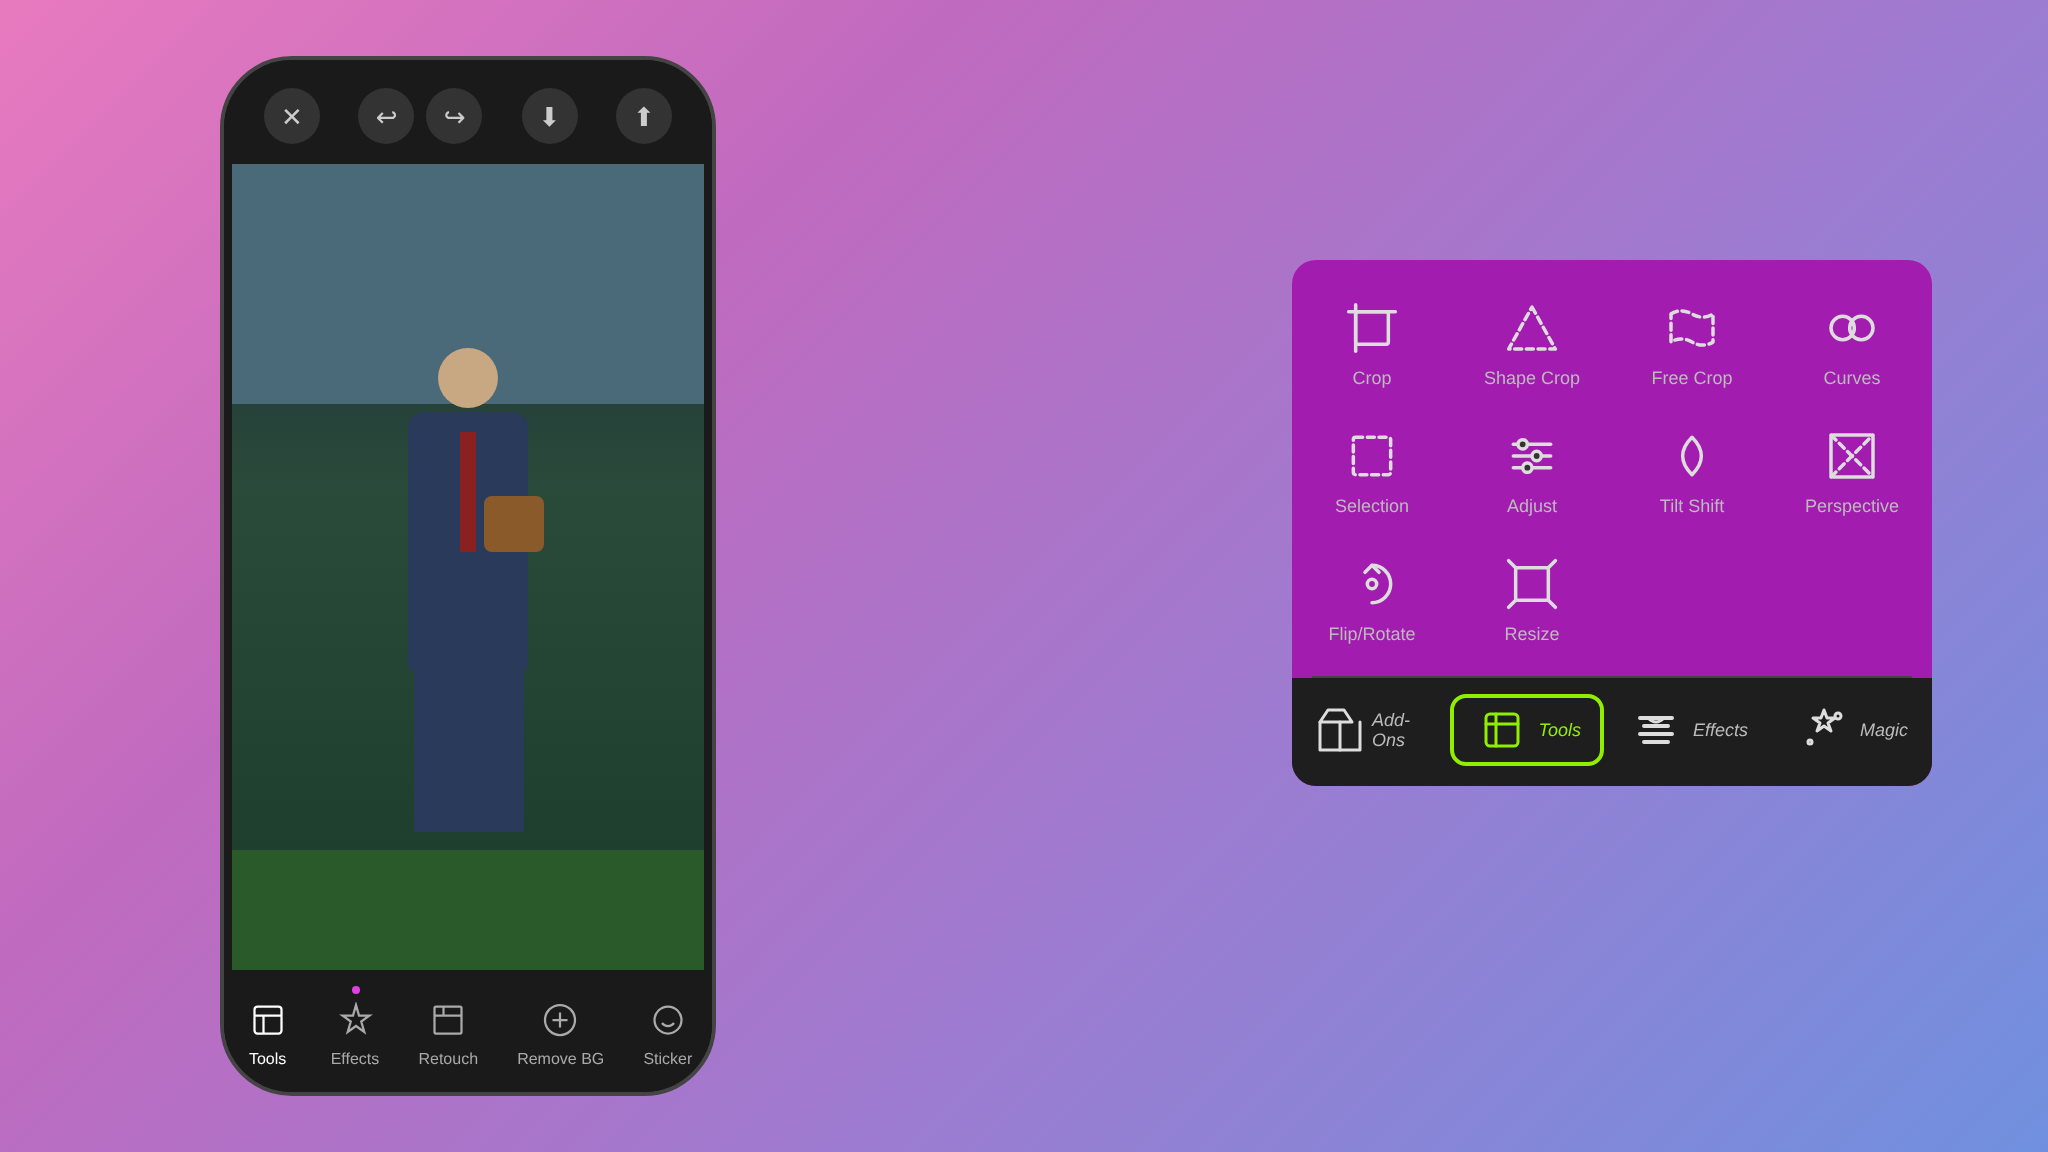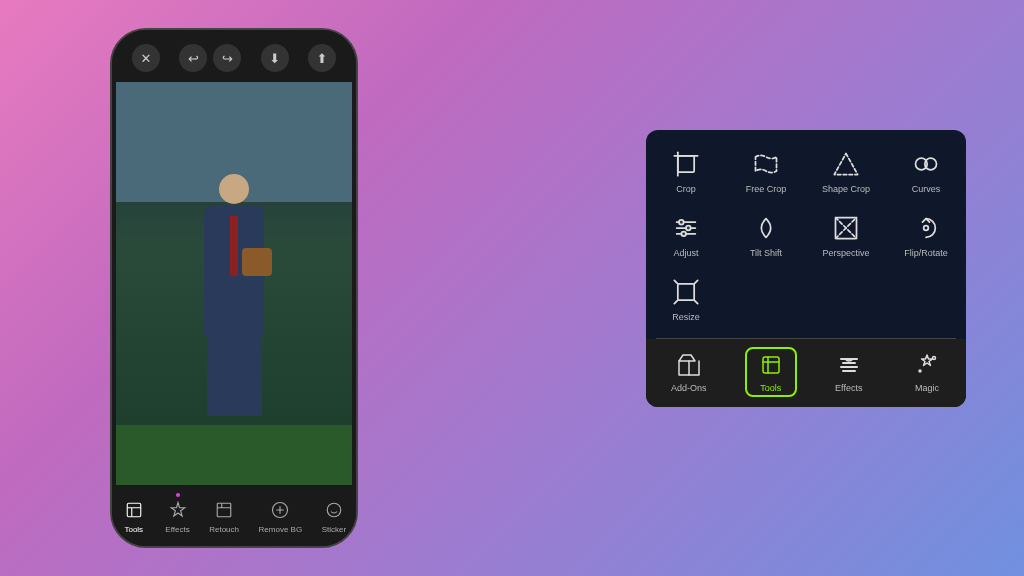--- a/index.html
+++ b/index.html
@@ -207,21 +207,21 @@
       border-radius: 50%;
       margin-bottom: -2px;
     }
 
     
     .tools-panel {
       position: absolute;
       right: 58px;
       top: 130px;
       width: 320px;
-      background: #0f172a;
+      background: #a21caf;
       border-radius: 12px;
       overflow: hidden;
     }
 
     .tools-grid {
       display: grid;
       grid-template-columns: repeat(4, 1fr);
       gap: 0;
       padding: 8px 0;
     }
@@ -271,26 +271,27 @@
     .panel-tab-bar {
       background: #1e1e1e;
       display: flex;
       justify-content: space-around;
       align-items: center;
       padding: 8px 0 10px;
     }
 
     .panel-tab {
       display: flex;
-      flex-direction: column;
+      flex-direction: row;
       align-items: center;
       gap: 4px;
       cursor: pointer;
       padding: 4px 12px;
       border-radius: 8px;
+      font-style: italic;
     }
 
     .panel-tab.active {
       border: 2px solid #90ee00;
       padding: 2px 10px;
     }
 
     .panel-tab-icon {
       width: 28px;
       height: 28px;
@@ -419,48 +420,56 @@
             <line x1="5" y1="2" x2="5" y2="22"></line>
             <line x1="2" y1="5" x2="22" y2="5"></line>
           </svg>
       </div>
       <div class="tool-label">Crop</div>
     </div>
 
     <div class="tool-cell">
       <div class="tool-icon-svg">
         <svg viewBox="0 0 24 24">
+            <polygon points="12,3 22,21 2,21" stroke-dasharray="3 2"></polygon>
+          </svg>
+      </div>
+      <div class="tool-label">Shape Crop</div>
+    </div>
+
+    <div class="tool-cell">
+      <div class="tool-icon-svg">
+        <svg viewBox="0 0 24 24">
             <path d="M3 6c0 0 4-3 9 0s9 0 9 0v12c0 0-4 3-9 0S3 18 3 18V6z" stroke-dasharray="3 2"></path>
           </svg>
       </div>
       <div class="tool-label">Free Crop</div>
-    </div>
-
-    <div class="tool-cell">
-      <div class="tool-icon-svg">
-        <svg viewBox="0 0 24 24">
-            <polygon points="12,3 22,21 2,21" stroke-dasharray="3 2"></polygon>
-          </svg>
-      </div>
-      <div class="tool-label">Shape Crop</div>
     </div>
 
 
     <div class="tool-cell">
       <div class="tool-icon-svg">
         <svg viewBox="0 0 24 24">
           <circle cx="8" cy="12" r="5"></circle>
           <circle cx="16" cy="12" r="5"></circle>
         </svg>
       </div>
       <div class="tool-label">Curves</div>
     </div>
 
 
 
+    <div class="tool-cell">
+      <div class="tool-icon-svg">
+        <svg viewBox="0 0 24 24">
+            <rect x="4" y="4" width="16" height="16" rx="1" stroke-dasharray="3 2"></rect>
+          </svg>
+      </div>
+      <div class="tool-label">Selection</div>
+    </div>
 
 
     <div class="tool-cell">
       <div class="tool-icon-svg">
         <svg viewBox="0 0 24 24">
           <line x1="4" y1="7" x2="20" y2="7"></line>
           <line x1="4" y1="12" x2="20" y2="12"></line>
           <line x1="4" y1="17" x2="20" y2="17"></line>
           <circle cx="8" cy="7" r="2" fill="#333"></circle>
           <circle cx="14" cy="12" r="2" fill="#333"></circle>

